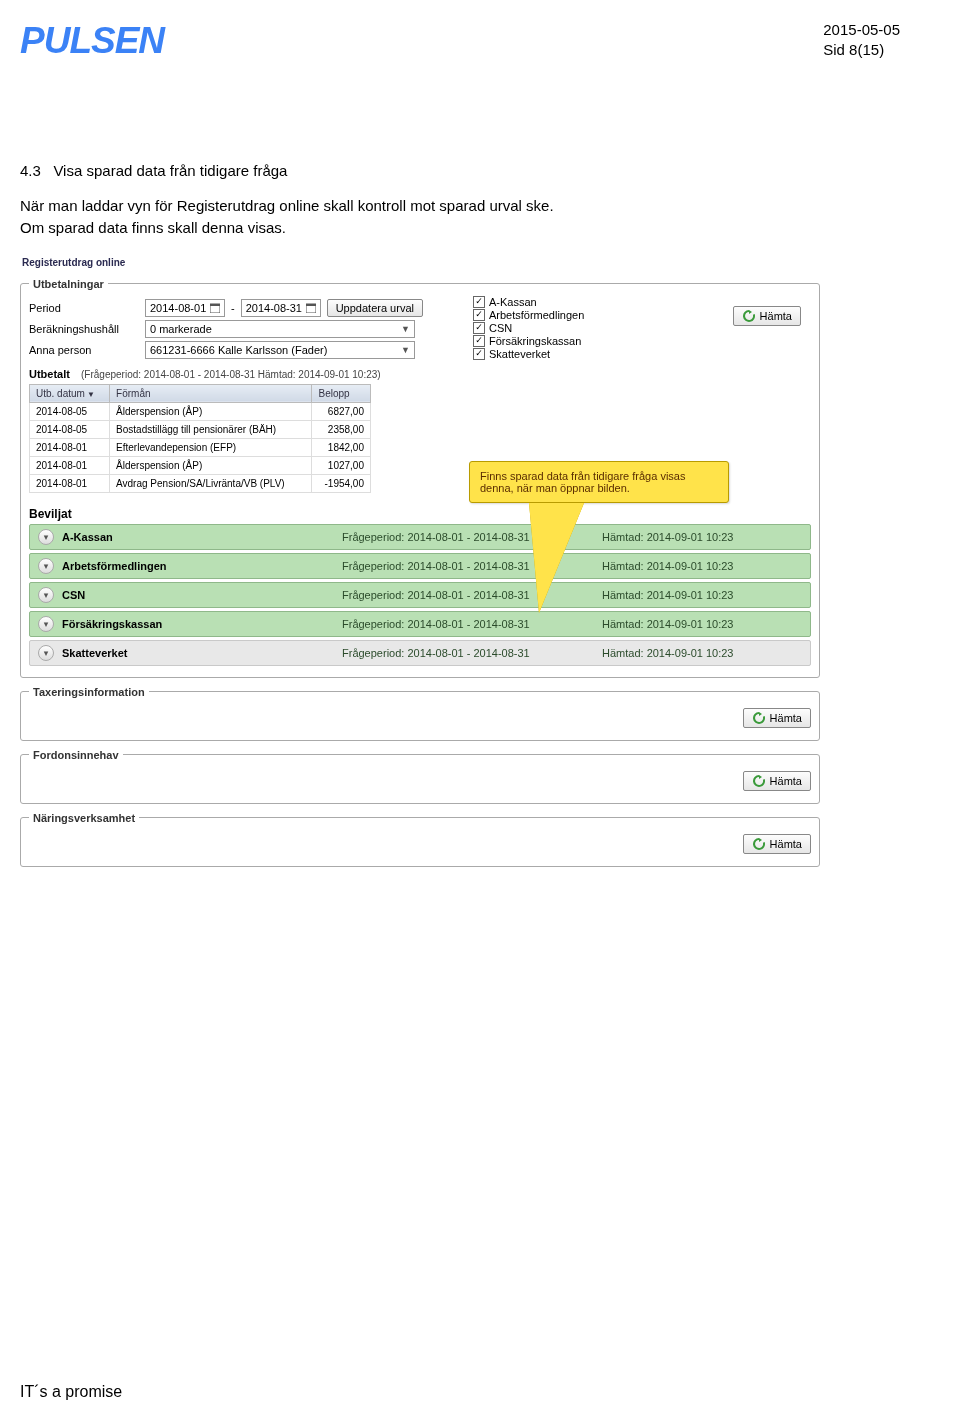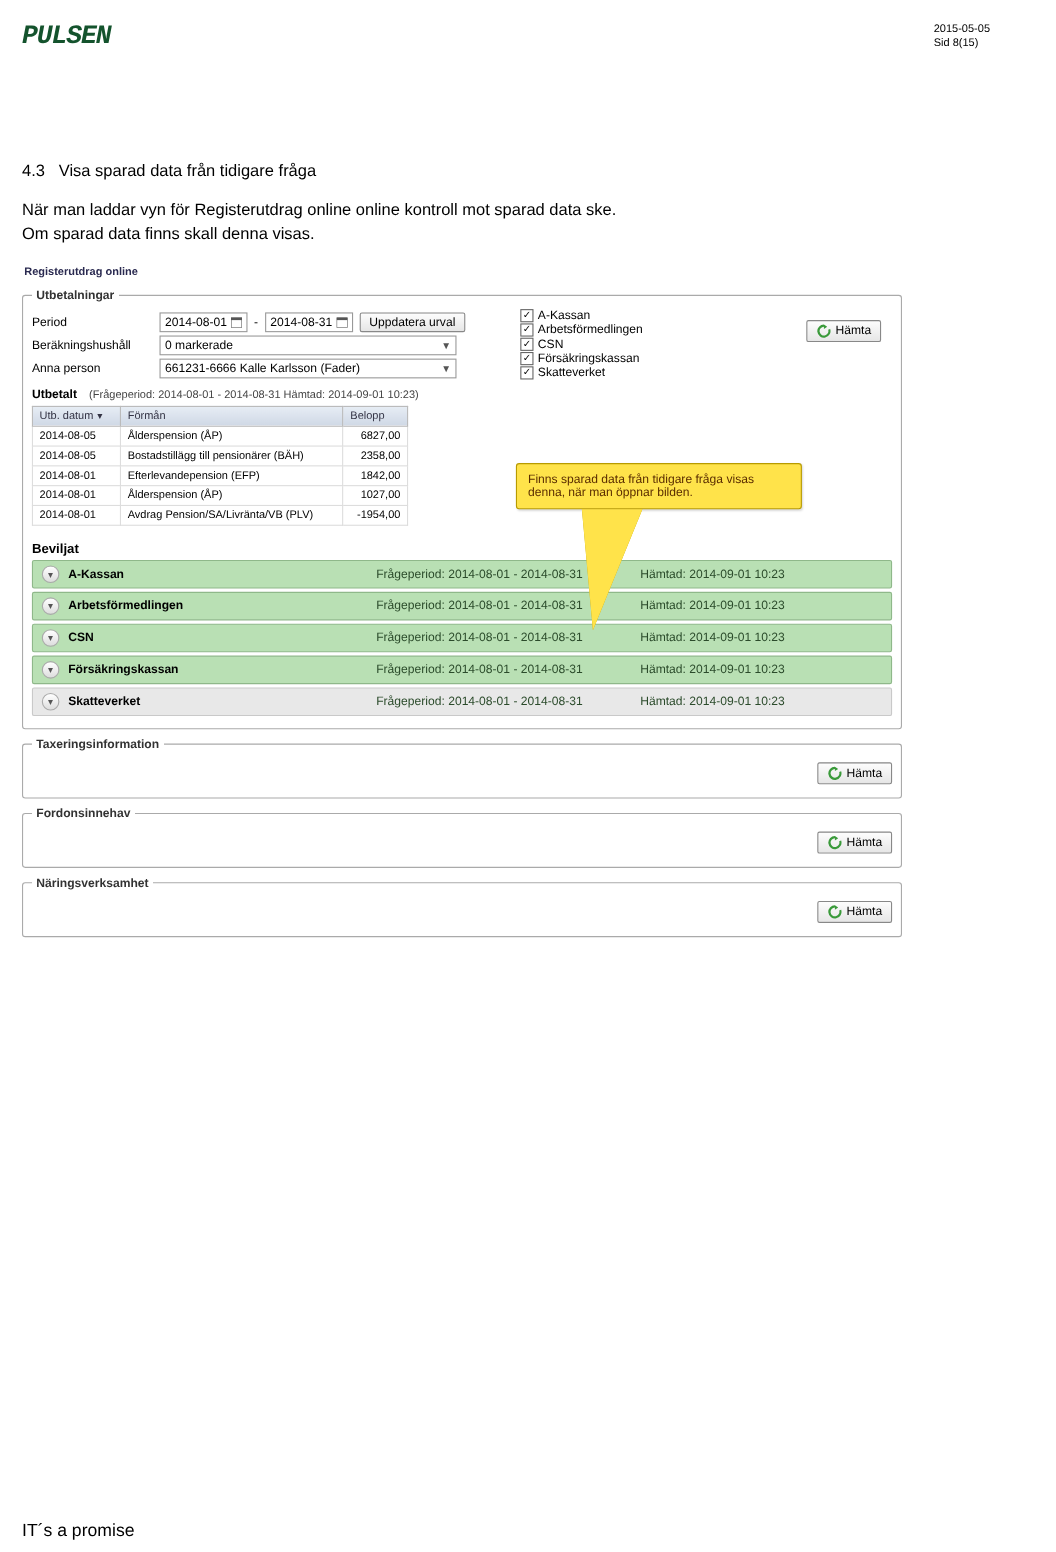--- a/index.html
+++ b/index.html
@@ -7,22 +7,22 @@
     margin: 0;
     padding: 0;
     font-family: Arial, sans-serif;
     font-size: 11px;
     background: #fff;
     color: #000;
     width: 960px;
   }
   .page { padding: 20px 60px 10px 20px; position: relative; min-height: 1411px; }
   .header { display: flex; justify-content: space-between; align-items: flex-start; }
-  .logo { font-family: Liberation Mono, monospace; font-weight: 900; font-style: italic; font-size: 24px; color: #14532d; letter-spacing: -1px; }
-  .header-right { font-family: "Trebuchet MS", sans-serif; font-size: 10px; color: #000; text-align: left; line-height: 1.3; }
+  .logo { font-family: Liberation Sans, sans-serif; font-weight: 900; font-style: italic; font-size: 37px; color: #3b82f6; letter-spacing: -1px; }
+  .header-right { font-family: "Trebuchet MS", sans-serif; font-size: 15px; color: #000; text-align: left; line-height: 1.3; }
   .section-heading { font-family: "Trebuchet MS", sans-serif; font-size: 15px; margin-top: 100px; margin-bottom: 16px; }
   .section-body { font-family: "Segoe UI", Arial, sans-serif; font-size: 15px; line-height: 1.45; margin-bottom: 18px; }
   .screenshot { border: none; font-size: 11px; width: 800px; }
   .ss-title { font-weight: bold; font-size: 10px; color: #2a2a50; margin: 6px 0 10px 2px; }
   fieldset.group { border: 1px solid #aaa; border-radius: 3px; margin: 8px 0; padding: 6px 8px 8px 8px; position: relative; }
   fieldset.group > legend { font-weight: bold; font-size: 11px; padding: 0 4px; color: #333; }
   .row { display: flex; align-items: center; gap: 6px; margin: 3px 0; }
   .lbl { width: 110px; font-size: 11px; }
   .input-box { border: 1px solid #999; background: #fff; padding: 2px 4px; font-size: 11px; height: 18px; display: inline-flex; align-items: center; }
   .date-box { width: 80px; justify-content: space-between; }
@@ -36,30 +36,30 @@
   .cb-row { display: flex; align-items: center; gap: 4px; font-size: 11px; }
   .cb { width: 12px; height: 12px; border: 1px solid #666; display: inline-flex; align-items: center; justify-content: center; font-size: 9px; line-height: 1; }
   .hamta-float { position: absolute; right: 10px; top: 10px; }
   .utbetalt-line { font-weight: bold; font-size: 11px; margin-top: 6px; position: relative; }
   .utbetalt-meta { font-weight: normal; font-size: 10px; color: #444; margin-left: 8px; }
   .tbl { width: 342px; border: 1px solid #000000; border-collapse: collapse; margin-top: 4px; }
   .tbl th { background: linear-gradient(#e7edf5,#d0d9e6); border: 1px solid #bbb; padding: 3px 6px; font-size: 10px; text-align: left; color: #334; font-weight: normal; }
   .tbl td { border: 1px solid #ddd; padding: 3px 6px; font-size: 10px; }
   .tbl td.num { text-align: right; }
   .sort-ind { font-size: 8px; margin-left: 2px; }
-  .callout-wrap { position: absolute; left: 440px; top: 68px; width: 260px; }
+  .callout-wrap { position: absolute; left: 440px; top: 93px; width: 260px; }
   .callout { background: #ffe34a; border: 1px solid #b89b00; border-radius: 3px; padding: 8px 10px; font-size: 11px; color: #5a2d00; box-shadow: 1px 1px 2px rgba(0,0,0,.15); }
   .callout-pointer { width: 0; height: 0; margin-left: 60px; border-left: 10px solid transparent; border-right: 45px solid transparent; border-top: 110px solid #ffe34a; filter: drop-shadow(0 0 0 #b89b00); }
   .beviljat-title { font-weight: bold; margin-top: 14px; font-size: 12px; }
   .bev-row { display: flex; align-items: center; background: #b9e0b4; border: 1px solid #8fb88a; border-radius: 2px; margin: 3px 0; padding: 4px 8px; font-size: 11px; }
   .bev-row.gray { background: #e8e8e8; border-color: #c9c9c9; }
   .bev-exp { width: 16px; height: 16px; border: 1px solid #aaa; border-radius: 8px; background: linear-gradient(#fff,#ddd); display: inline-flex; align-items: center; justify-content: center; font-size: 9px; color: #555; margin-right: 8px; }
   .bev-name { flex: 0 0 280px; font-weight: bold; }
   .bev-period { flex: 0 0 240px; color: #2b4b2b; }
-  .bev-fetched { flex: 0 0 170px; color: #2b4b2b; }
+  .bev-fetched { flex: 0 0 170px; color: #2b4b2b; margin-left: 20px; }
   .hamta-row { display: flex; justify-content: flex-end; padding: 4px 0; }
   .footer { position: absolute; left: 20px; right: 60px; bottom: 10px; }
   .promise { font-family: "Trebuchet MS", sans-serif; font-size: 16px; }
   .footer-bar { border-top: 1px solid #000; display: flex; justify-content: space-between; font-family: "Trebuchet MS", sans-serif; font-size: 12px; padding-top: 2px; }
   .utbet-top { display: flex; align-items: flex-start; gap: 30px; position: relative; }
 </style>
 </head>
 <body>
 
 <div class="page">
@@ -70,21 +70,21 @@
       <div>2015-05-05</div>
       <div>Sid 8(15)</div>
     </div>
   </div>
 
   <div class="section-heading">
     <span>4.3</span>&nbsp;&nbsp;
     <span>Visa sparad data från tidigare fråga</span>
   </div>
   <div class="section-body">
-    <span>När man laddar vyn för Registerutdrag online online kontroll mot sparad data ske.</span><br>
+    <span>När man laddar vyn för Registerutdrag online skall kontroll mot sparad urval ske.</span><br>
     <span>Om sparad data finns skall denna visas.</span>
   </div>
 
   <div class="screenshot">
     <div class="ss-title">Registerutdrag online</div>
 
     <fieldset class="group" style="position:relative;">
       <legend>Utbetalningar</legend>
 
       <div class="utbet-top">

